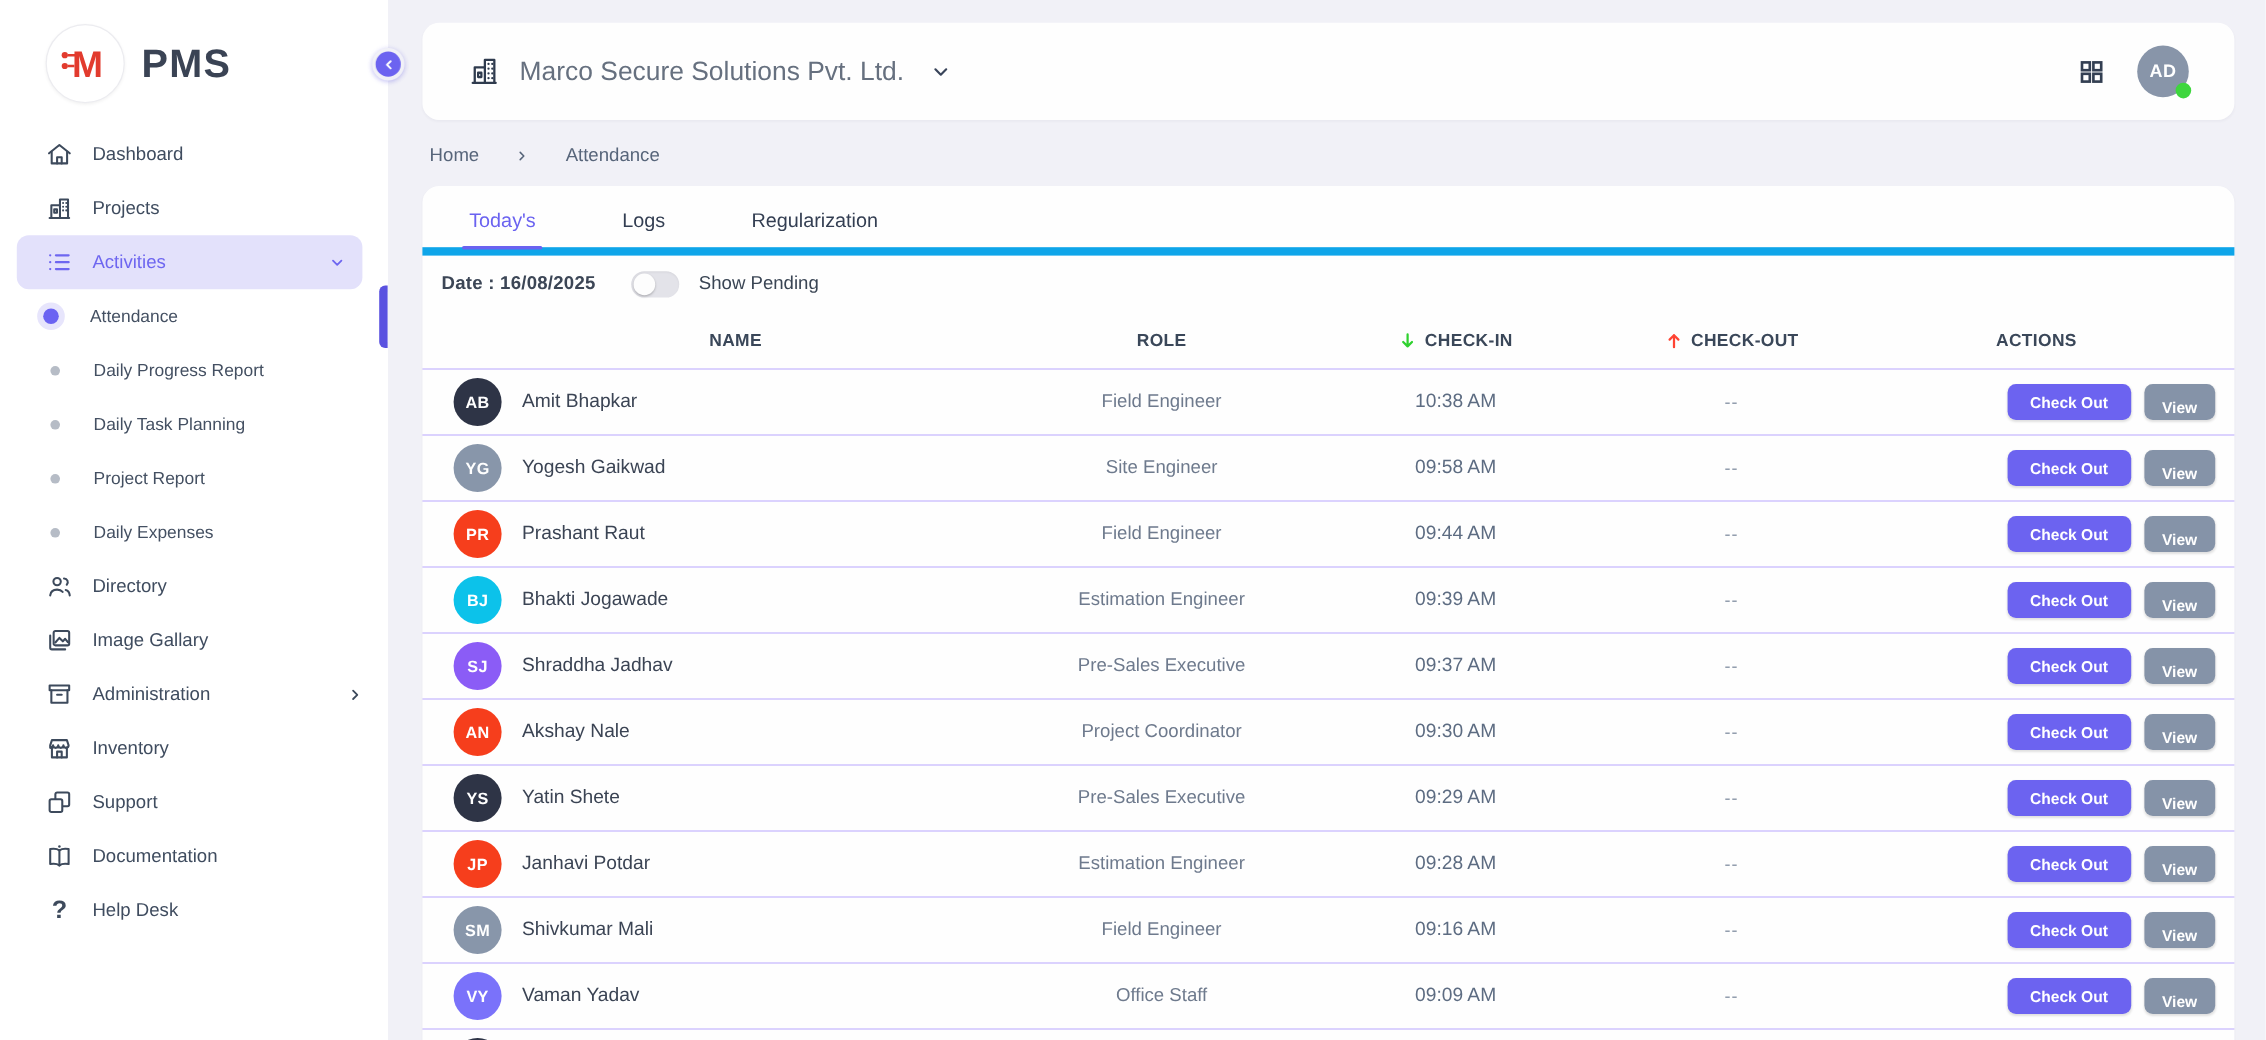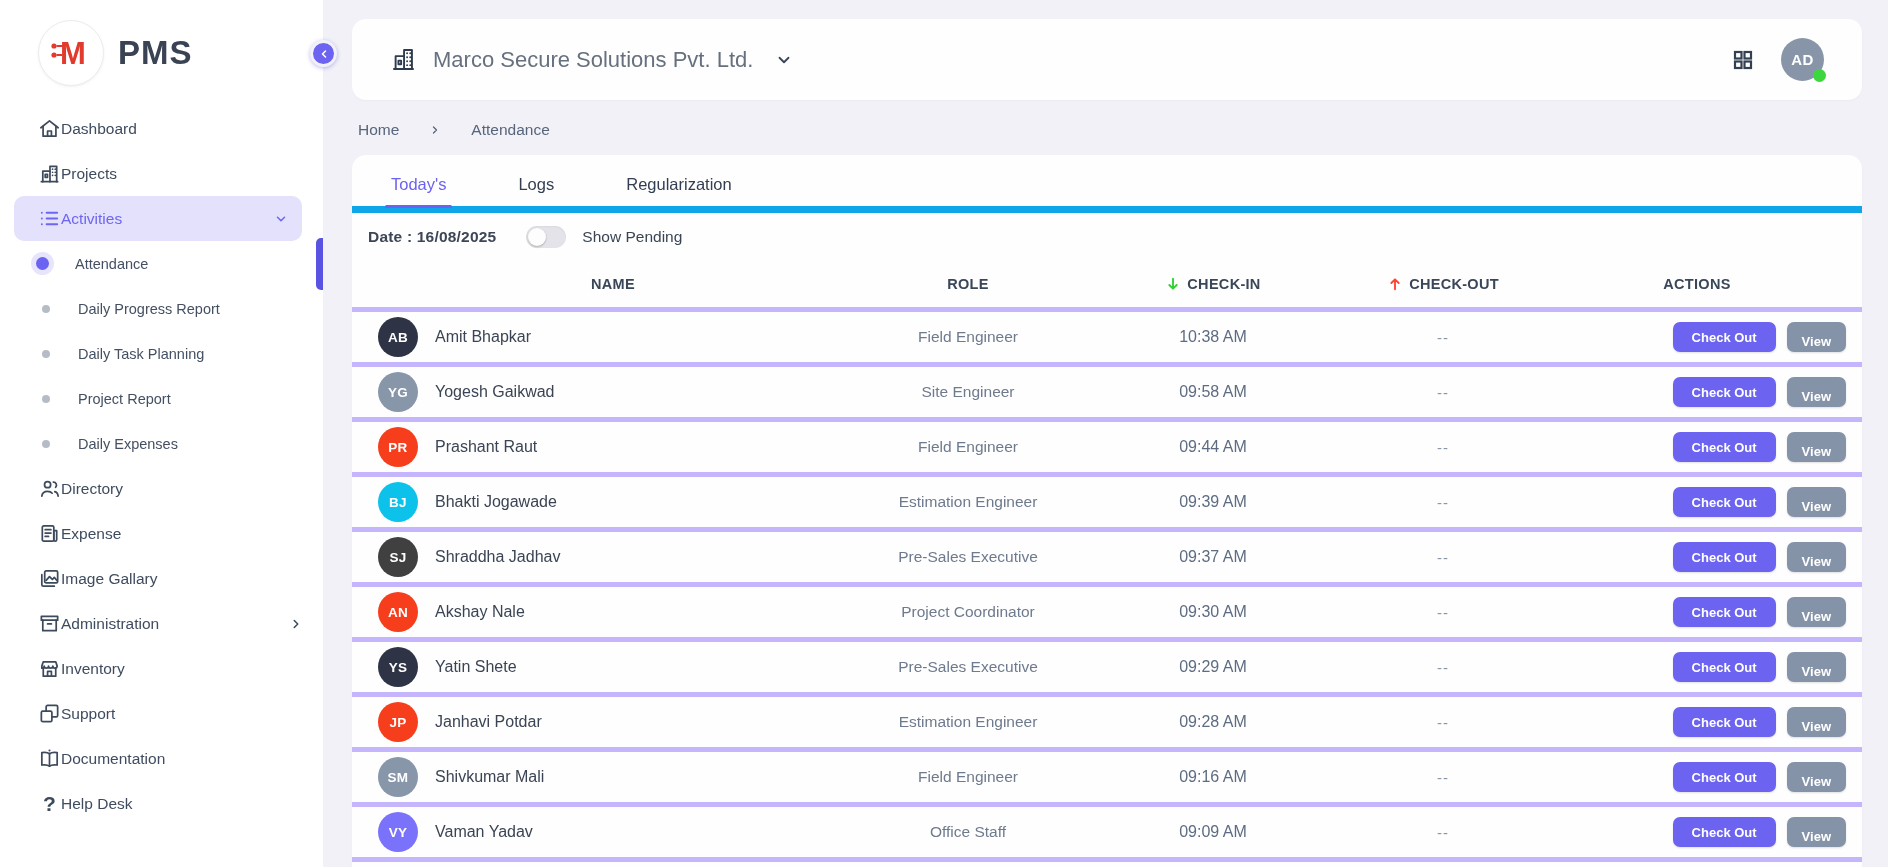--- a/index.html
+++ b/index.html
@@ -20,21 +20,21 @@
   .logo-circle {
     width:66px; height:66px; border-radius:50%;
     border:1px solid #ececf0; background:#fff;
     display:flex; align-items:center; justify-content:center;
     box-shadow:0 1px 3px rgba(0,0,0,.06);
   }
   .logo-text { font-size:33px; font-weight:800; color:#3a4354; letter-spacing:1px; }
 
   .nav { padding-top:6px; }
   .nav-item {
-    display:flex; align-items:center; 
+    display:flex; align-items:center; gap:16px;
     height:45px; padding:0 20px 0 38px;
     font-size:15.5px; font-weight:500; color:#3f4c5f;
     cursor:pointer; position:relative;
   }
   .nav-item .icon { width:23px; height:23px; flex:0 0 23px; color:#3d4a5c; display:flex; align-items:center; justify-content:center; }
   .nav-item .spacer { flex:1; }
   .nav-item.active-parent {
     background:#e3e1fb; border-radius:10px;
     margin:0 21px 0 14px; padding:0 14px 0 24px;
     color:#6e66f0;
@@ -116,21 +116,21 @@
     display:grid; grid-template-columns:470px 240px 250px 210px 1fr;
     align-items:center; padding:0 16px 0 26px;
   }
   .thead { height:46px; }
   .th { text-align:center; font-size:14.5px; font-weight:700; color:#3a4759; letter-spacing:.3px;
         display:flex; align-items:center; justify-content:center; gap:6px; }
   .arrow { width:16px; height:16px; }
   .arrow.green { color:#2fd12f; }
   .arrow.red { color:#ff4433; }
 
-  .trow { height:55px; border-top:5px solid #c4b5fd; }
+  .trow { height:55px; border-top:1px solid #c4b5fd; }
   .cell-name { display:flex; align-items:center; gap:17px; }
   .row-avatar {
     width:40px; height:40px; border-radius:50%; flex:0 0 40px;
     color:#fff; font-size:13.5px; font-weight:700;
     display:flex; align-items:center; justify-content:center; letter-spacing:.3px;
   }
   .name { font-size:16px; font-weight:500; color:#3b4454; }
   .role { text-align:center; font-size:15.5px; color:#6e7a8d; }
   .time { text-align:center; font-size:16px; color:#5d6c82; }
   .noval { text-align:center; font-size:15px; color:#8b97a8; letter-spacing:1px; }
@@ -223,30 +223,20 @@
         <svg viewBox="0 0 24 24" fill="none" stroke="currentColor" stroke-width="1.8" stroke-linecap="round" stroke-linejoin="round">
             <circle cx="10" cy="8" r="3.2"></circle>
             <path d="M4 20c.4-3.4 2.7-5 6-5 2 0 3.7.6 4.8 1.9"></path>
             <path d="M16 5.3a3.2 3.2 0 0 1 2.4 5.4"></path>
             <path d="M17.5 15.3c2 .4 3.2 1.8 3.5 4.7"></path>
           </svg>
       </span>
       <span>Directory</span>
     </div>
 
-    <div class="nav-item">
-      <span class="icon">
-        <svg viewBox="0 0 24 24" fill="none" stroke="currentColor" stroke-width="1.8" stroke-linecap="round" stroke-linejoin="round">
-            <rect x="4.5" y="4" width="12" height="16" rx="1.5"></rect>
-            <path d="M7.5 8h6M7.5 11.5h6M7.5 15h3.5"></path>
-            <path d="M16.5 9h3v9.5a1.5 1.5 0 0 1-3 0z"></path>
-          </svg>
-      </span>
-      <span>Expense</span>
-    </div>
 
     <div class="nav-item">
       <span class="icon">
         <svg viewBox="0 0 24 24" fill="none" stroke="currentColor" stroke-width="1.8" stroke-linecap="round" stroke-linejoin="round">
             <rect x="7" y="4" width="13.5" height="12.5" rx="1.5"></rect>
             <path d="m8.5 14 3.5-4 3 3 2-2.2 2.5 3"></path>
             <path d="M4 8v10.5A1.5 1.5 0 0 0 5.5 20H17"></path>
           </svg>
       </span>
       <span>Image Gallary</span>
@@ -439,21 +429,21 @@
       <div class="time">09:39 AM</div>
       <div class="noval">--</div>
       <div class="cell-actions">
           <button class="btn btn-checkout">Check Out</button>
           <button class="btn btn-view">View</button>
         </div>
     </div>
 
     <div class="trow">
       <div class="cell-name">
-          <div class="row-avatar" style="background: #404040;">SJ</div>
+          <div class="row-avatar" style="background: #8b5cf6;">SJ</div>
           <span class="name">Shraddha Jadhav</span>
         </div>
       <div class="role">Pre-Sales Executive</div>
       <div class="time">09:37 AM</div>
       <div class="noval">--</div>
       <div class="cell-actions">
           <button class="btn btn-checkout">Check Out</button>
           <button class="btn btn-view">View</button>
         </div>
     </div>

